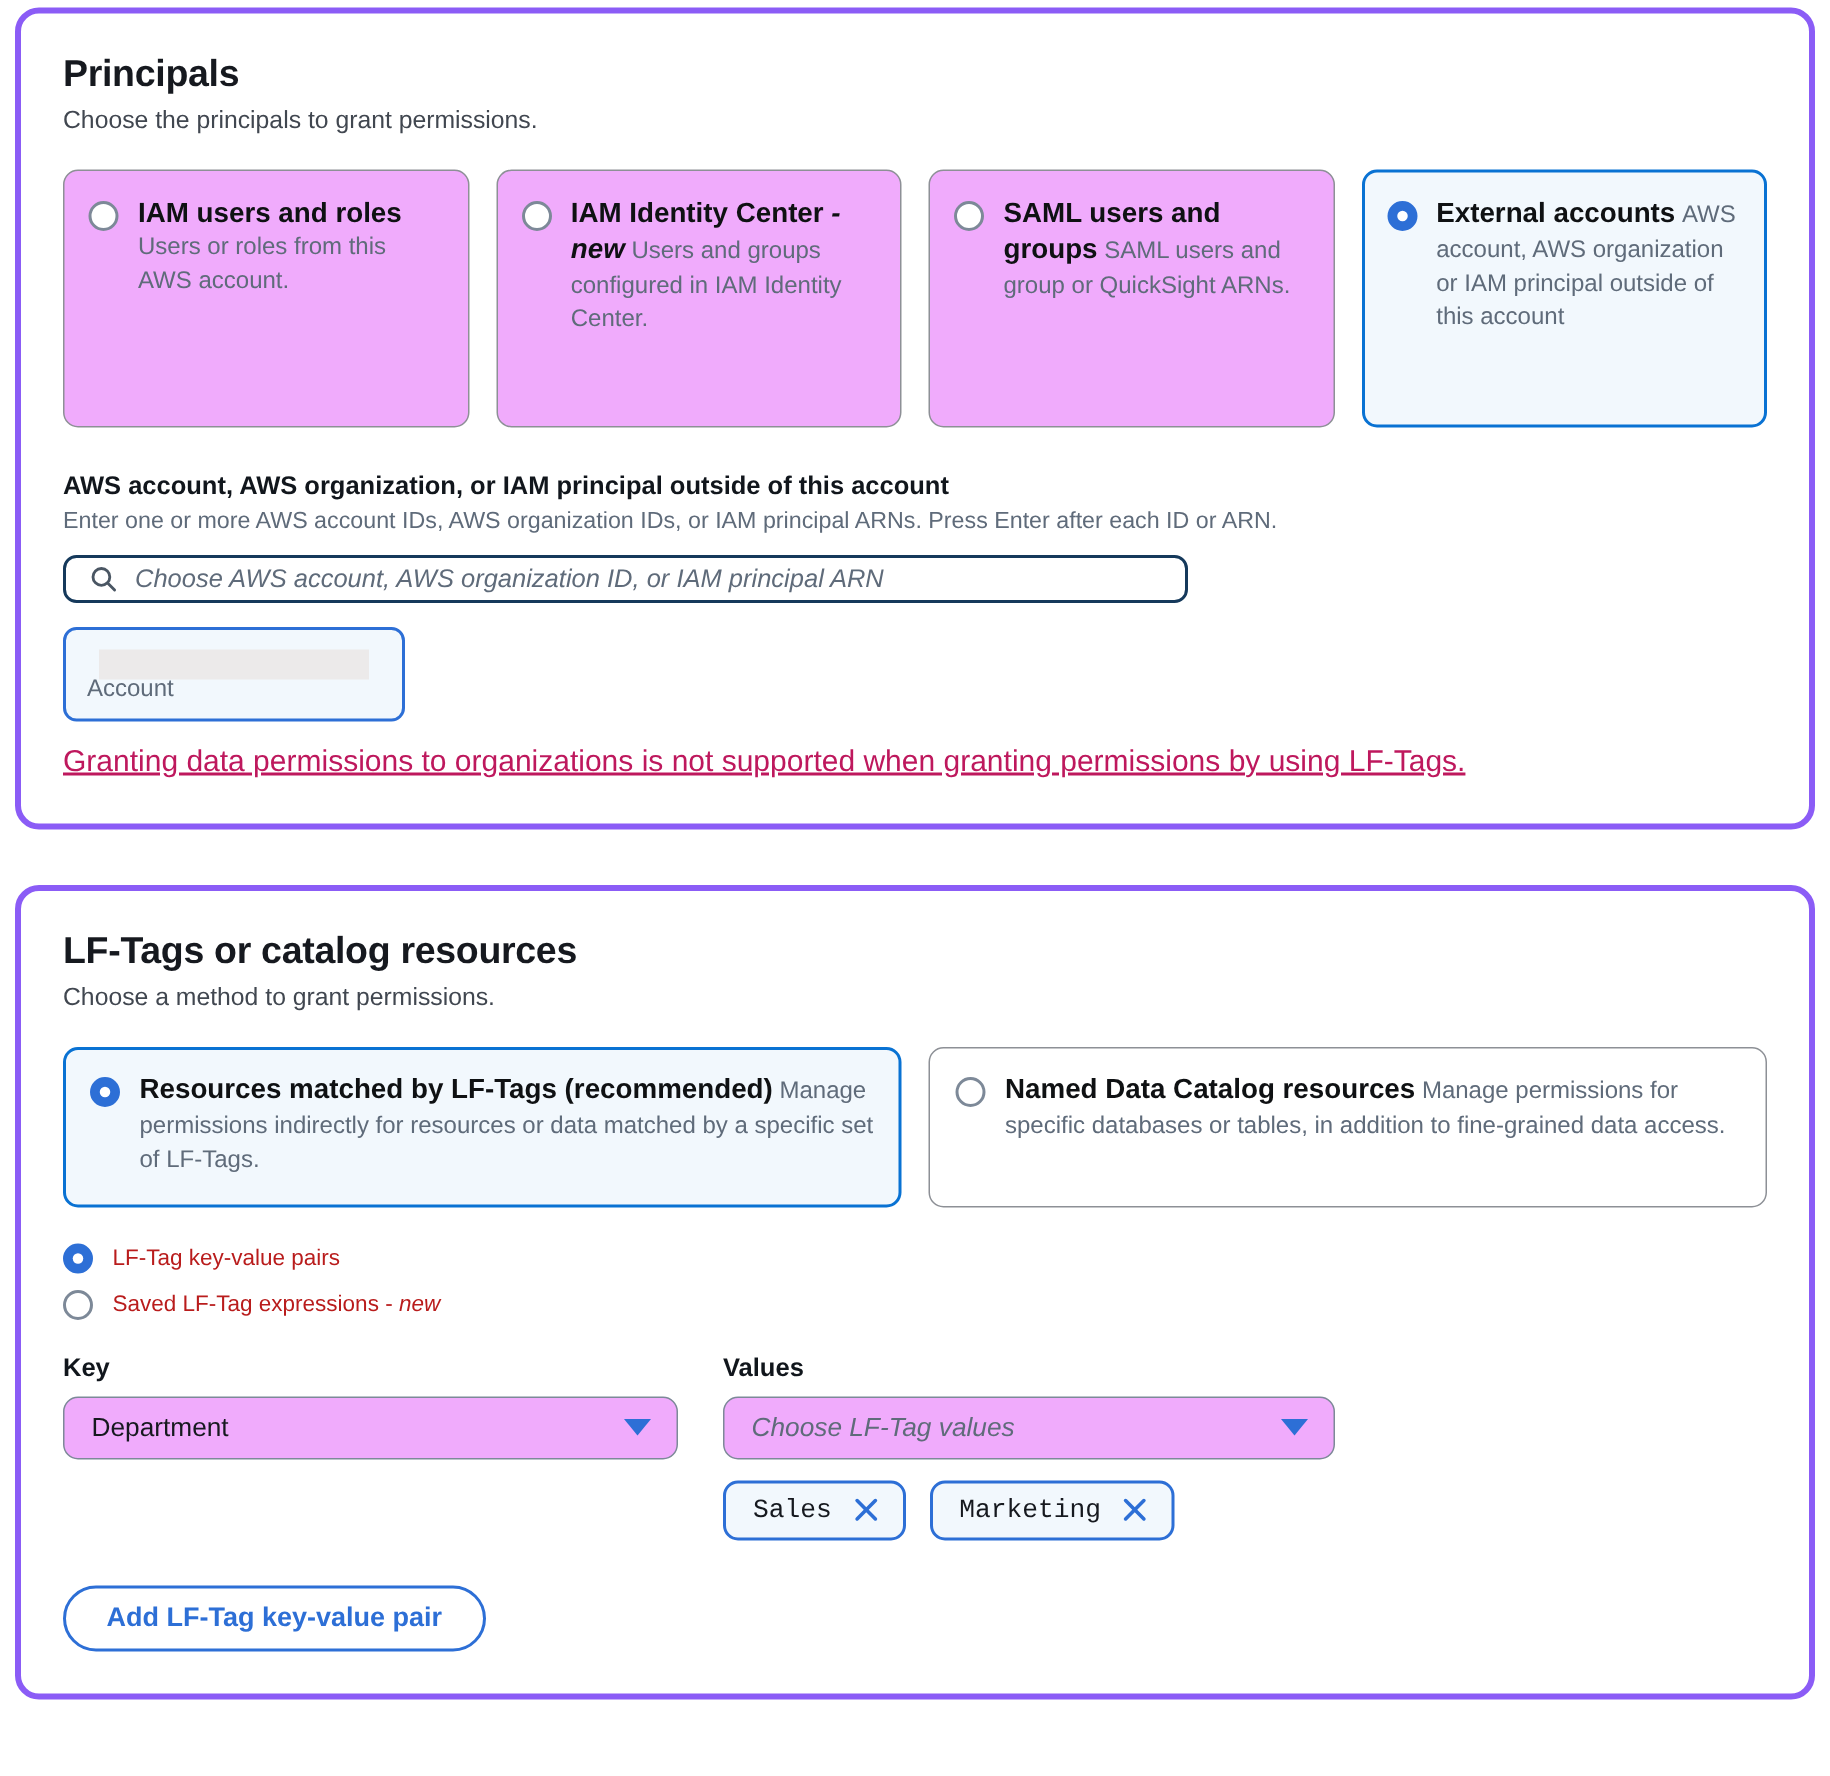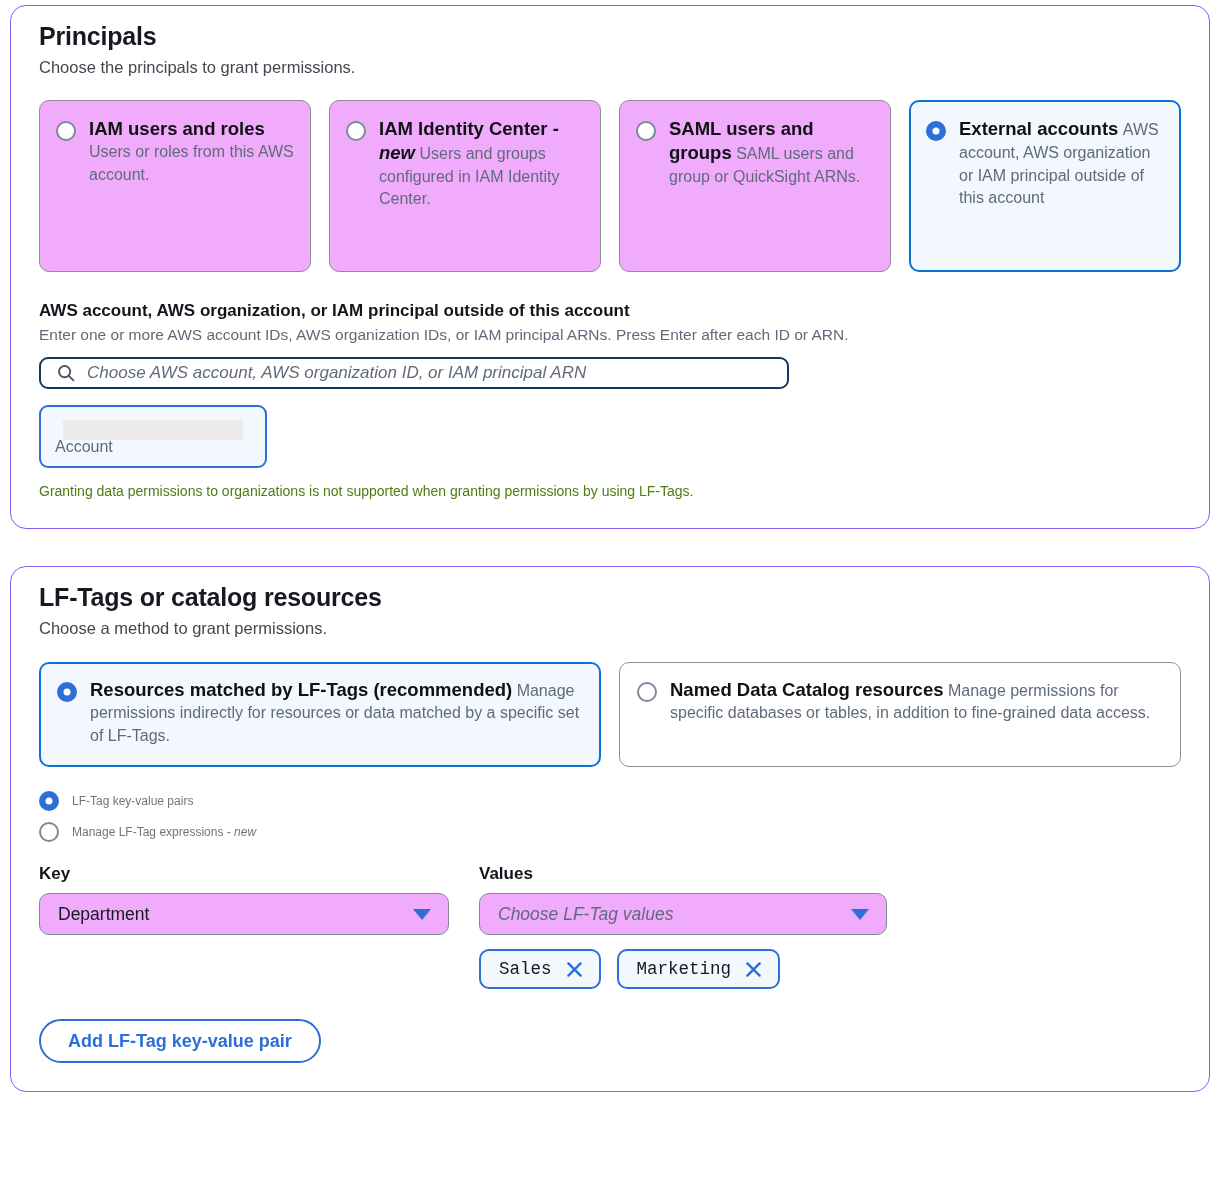--- a/index.html
+++ b/index.html
@@ -19,23 +19,23 @@
   .page {
     position: relative;
     width: 1220px;
     height: 1184px;
     padding: 5px 10px 0 10px;
   }
 
   
   .panel {
     background: #ffffff;
-    border: 1px solid #8b5cf6;
+    border: 4px solid #8b5cf6;
     border-radius: 16px;
-    padding: 16px 28px 28px 28px;
+    padding: 26px 28px 28px 28px;
   }
   .panel + .panel { margin-top: 37px; }
 
   .panel-title {
     font-size: 25px;
     font-weight: bold;
     letter-spacing: -0.2px;
     color: #16191f;
     margin: 0 0 6px 0;
     line-height: 1.15;
@@ -185,23 +185,24 @@
     z-index: 2;
   }
   .token-sub {
     font-size: 16px;
     color: #5f6b7a;
     line-height: 1.3;
   }
 
   .note {
     margin-top: 14px;
-    font-size: 14px;
-    color: #4d7c0f;
-    line-height: 1.3;
+    font-size: 20px;
+    color: #be185d;
+    line-height: 1.3;
+    text-decoration: underline;
   }
 
   
   .method-row {
     display: flex;
     gap: 18px;
   }
   .method-tile {
     flex: 1 1 0;
     border: 1px solid #8d9096;
@@ -236,22 +237,22 @@
   .radio-list { margin-top: 24px; }
   .radio-item {
     display: flex;
     align-items: center;
     gap: 13px;
     margin-bottom: 11px;
     cursor: pointer;
   }
   .radio-item .radio { margin-top: 0; }
   .radio-item-label {
-    font-size: 12px;
-    color: #737373;
+    font-size: 15px;
+    color: #b91c1c;
     line-height: 1.2;
   }
   .radio-item-label .new-tag { font-style: italic; }
 
   
   .kv-row {
     display: flex;
     gap: 30px;
     margin-top: 22px;
   }
@@ -436,21 +437,21 @@
 
     </div>
 
     <div class="radio-list">
       <div class="radio-item">
         <span class="radio on"></span>
         <span class="radio-item-label">LF-Tag key-value pairs</span>
       </div>
       <div class="radio-item">
         <span class="radio"></span>
-        <span class="radio-item-label"><span>Manage LF-Tag expressions - </span><span class="new-tag">new</span></span>
+        <span class="radio-item-label"><span>Saved LF-Tag expressions - </span><span class="new-tag">new</span></span>
       </div>
     </div>
 
     <div class="kv-row">
 
       <div class="kv-col-key">
         <div class="kv-label">Key</div>
         <div class="select">
           <span class="select-value">Department</span>
           <span class="caret"></span>

